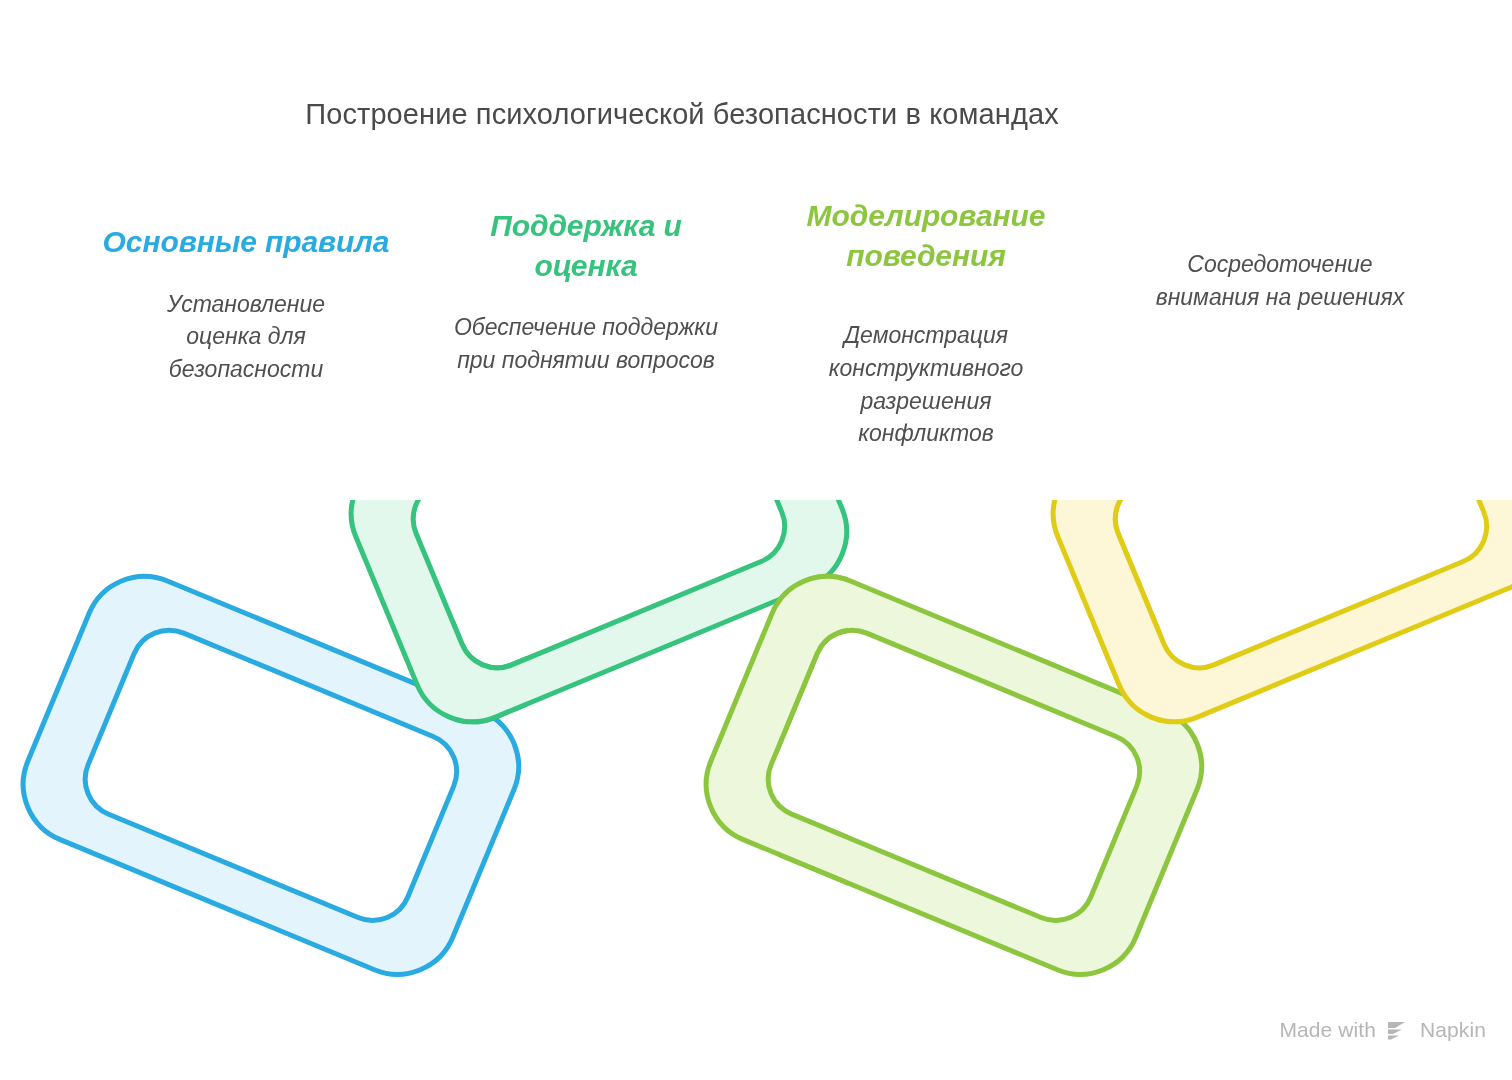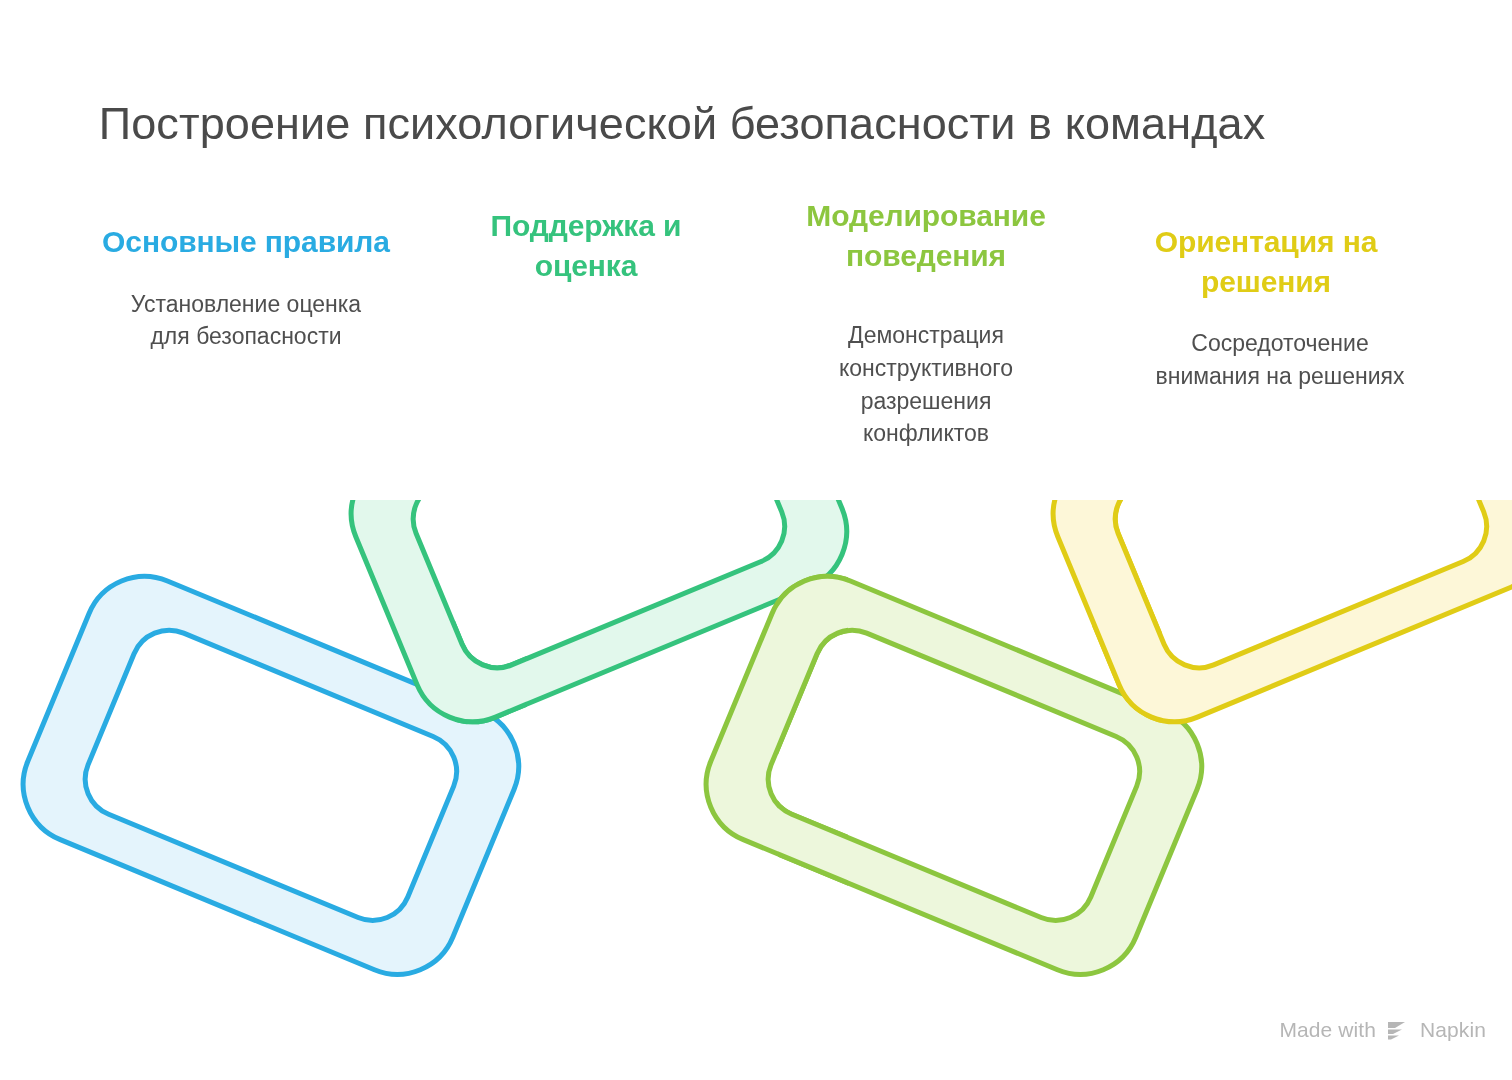--- a/index.html
+++ b/index.html
@@ -17,36 +17,37 @@
     background: #ffffff;
   }
 
   
   #title {
     position: absolute;
     top: 96px;
     left: 0;
     width: 1364px;
     text-align: center;
-    font-size: 45px;
+    font-size: 29px;
     font-weight: 400;
     color: #4a4a4a;
     letter-spacing: 0.1px;
     line-height: 1.25;
   }
 
   
   #columns {
     position: absolute;
     top: 196px;
     left: 96px;
     width: 1320px;
     display: flex;
     align-items: flex-start;
     justify-content: space-between;
+    font-style: italic;
   }
   .col {
     width: 300px;
     display: flex;
     flex-direction: column;
     align-items: center;
     text-align: center;
   }
   .col-1 { margin-top: 26px; }
   .col-2 { margin-top: 10px; }
@@ -113,29 +114,29 @@
 
   <div id="columns">
 
     <div class="col col-1">
       <div class="col-head c1">Основные правила</div>
       <div class="col-desc">Установление оценка для безопасности</div>
     </div>
 
     <div class="col col-2">
       <div class="col-head c2">Поддержка и оценка</div>
+      <div class="col-desc">Обеспечение поддержки при поднятии вопросов</div>
     </div>
 
     <div class="col col-3">
       <div class="col-head c3">Моделирование поведения</div>
       <div class="col-desc">Демонстрация конструктивного разрешения конфликтов</div>
     </div>
 
     <div class="col col-4">
-      <div class="col-head c4">Ориентация на решения</div>
       <div class="col-desc">Сосредоточение внимания на решениях</div>
     </div>
 
   </div>
 
   <div id="chain-wrap">
     <svg id="chain" viewBox="0 0 1512 500" xmlns="http://www.w3.org/2000/svg">
       <defs>
 
         <path id="ringShape" d="M 60,0 H 400 A 60,60 0 0 1 460,60 V 220 A 60,60 0 0 1 400,280 H 60 A 60,60 0 0 1 0,220 V 60 A 60,60 0 0 1 60,0 Z

